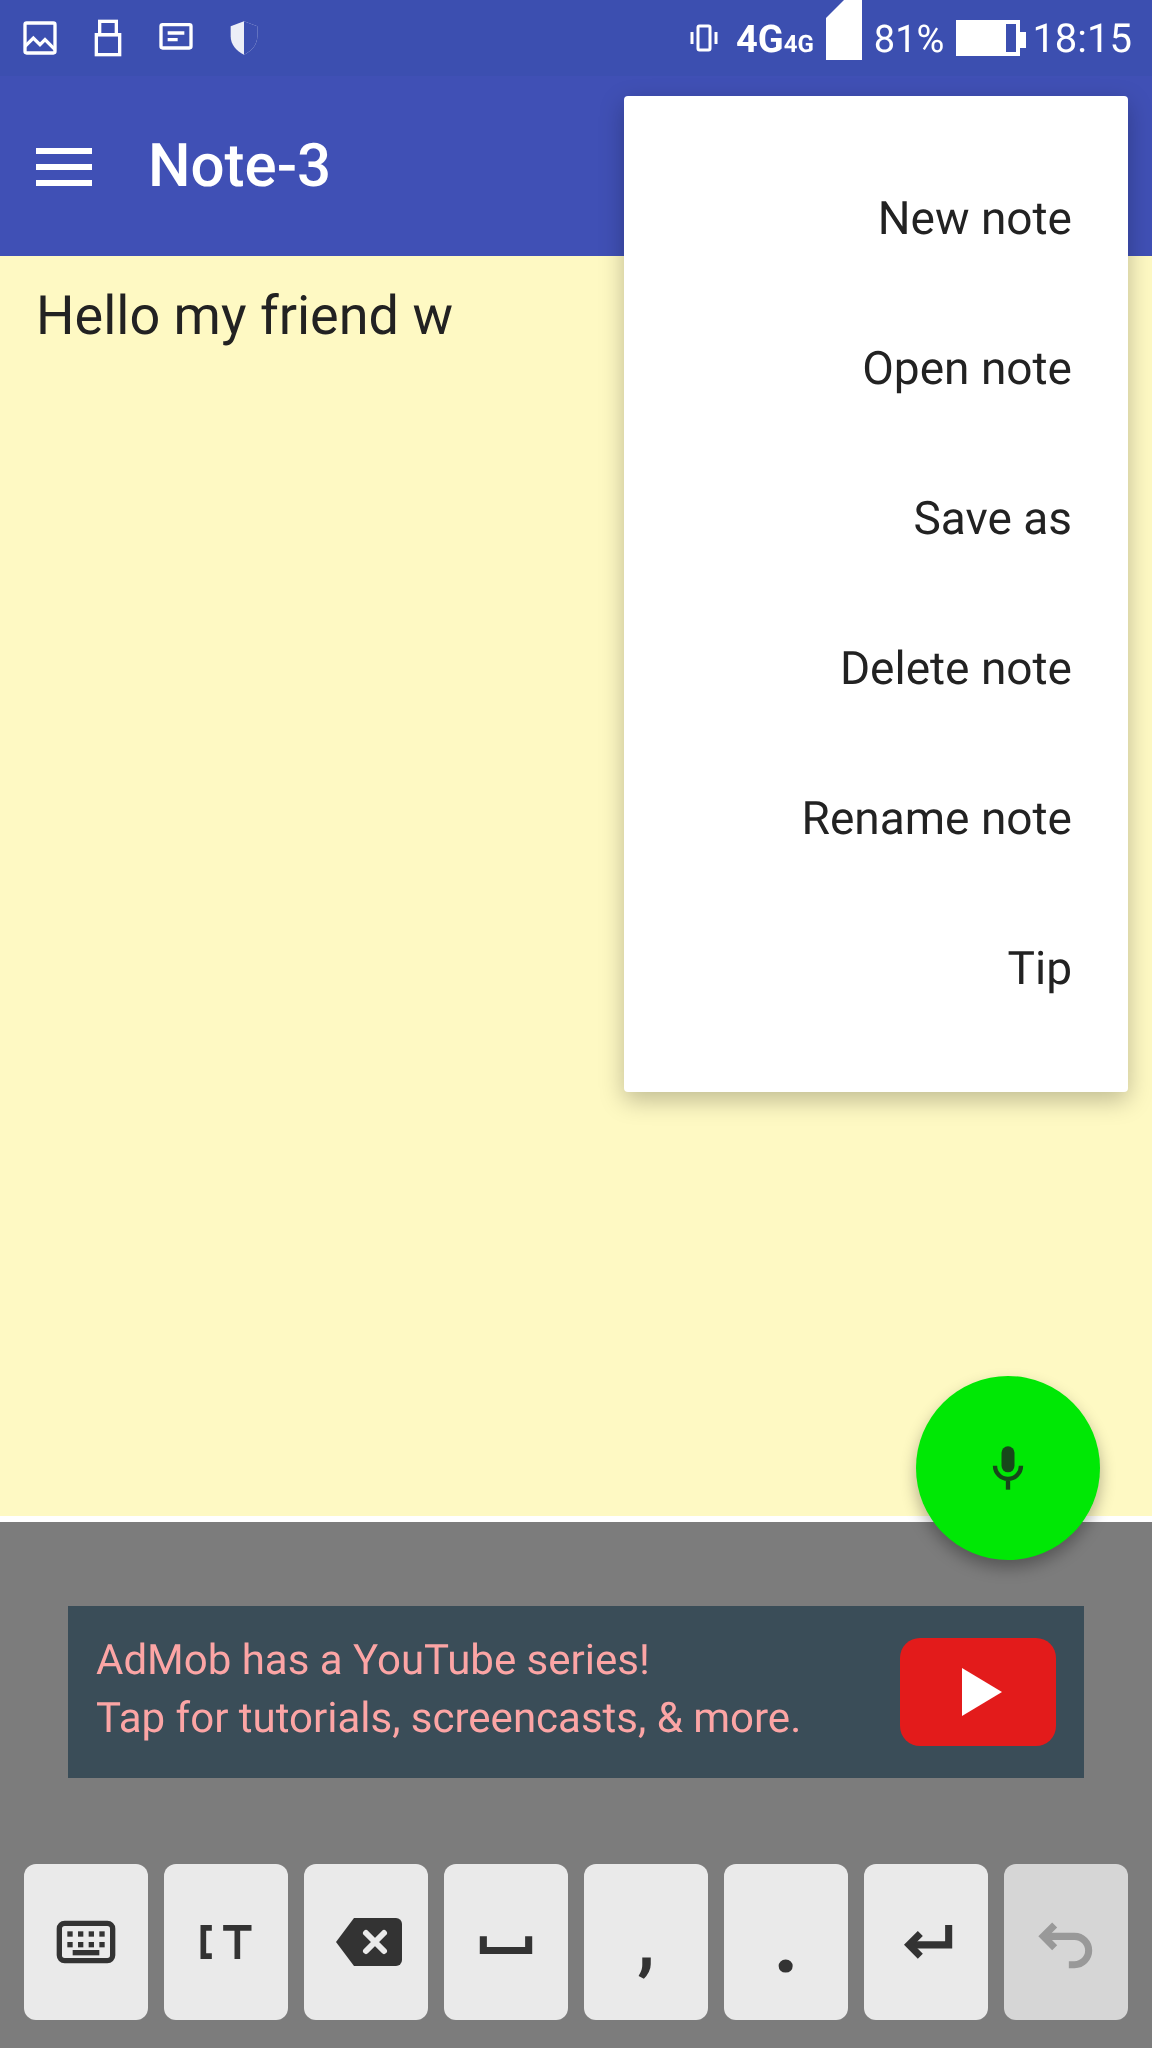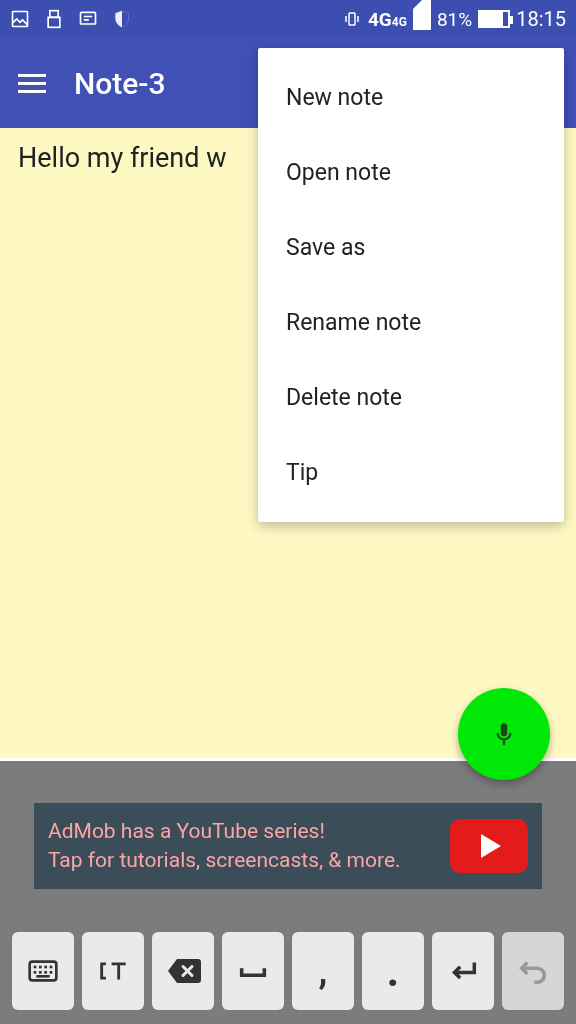--- a/index.html
+++ b/index.html
@@ -40,26 +40,27 @@
       padding: 14px 18px;
       font-size: 27px;
       color: #222;
       height: 630px;
       background: #fef9c3;
     }
     .dropdown-menu {
       position: absolute;
       top: 48px;
       right: 12px;
-      width: 306px;
+      width: 252px;
       background: #fff;
       box-shadow: 0 4px 12px rgba(0,0,0,0.25);
       border-radius: 2px;
-      padding: 12px 0;
+      padding: 24px 0;
       z-index: 100;
+      text-align: right;
     }
     .dropdown-item {
       padding: 24px 28px;
       font-size: 23px;
       color: #222;
       cursor: pointer;
     }
     .fab {
       position: absolute;
       right: 26px;
@@ -201,22 +202,22 @@
 </div>
 
 <div class="content-area">
   <span>Hello my friend w</span>
 </div>
 
 <div class="dropdown-menu">
   <div class="dropdown-item">New note</div>
   <div class="dropdown-item">Open note</div>
   <div class="dropdown-item">Save as</div>
+  <div class="dropdown-item">Delete note</div>
   <div class="dropdown-item">Rename note</div>
-  <div class="dropdown-item">Delete note</div>
   <div class="dropdown-item">Tip</div>
 </div>
 
 <div class="fab">
   <svg viewBox="0 0 24 24" fill="#17471a">
     <path d="M12 14a3 3 0 0 0 3-3V5a3 3 0 0 0-6 0v6a3 3 0 0 0 3 3z"></path>
     <path d="M19 11a7 7 0 0 1-14 0h2a5 5 0 0 0 10 0h2z"></path>
     <rect x="11" y="18" width="2" height="4"></rect>
   </svg>
 </div>

